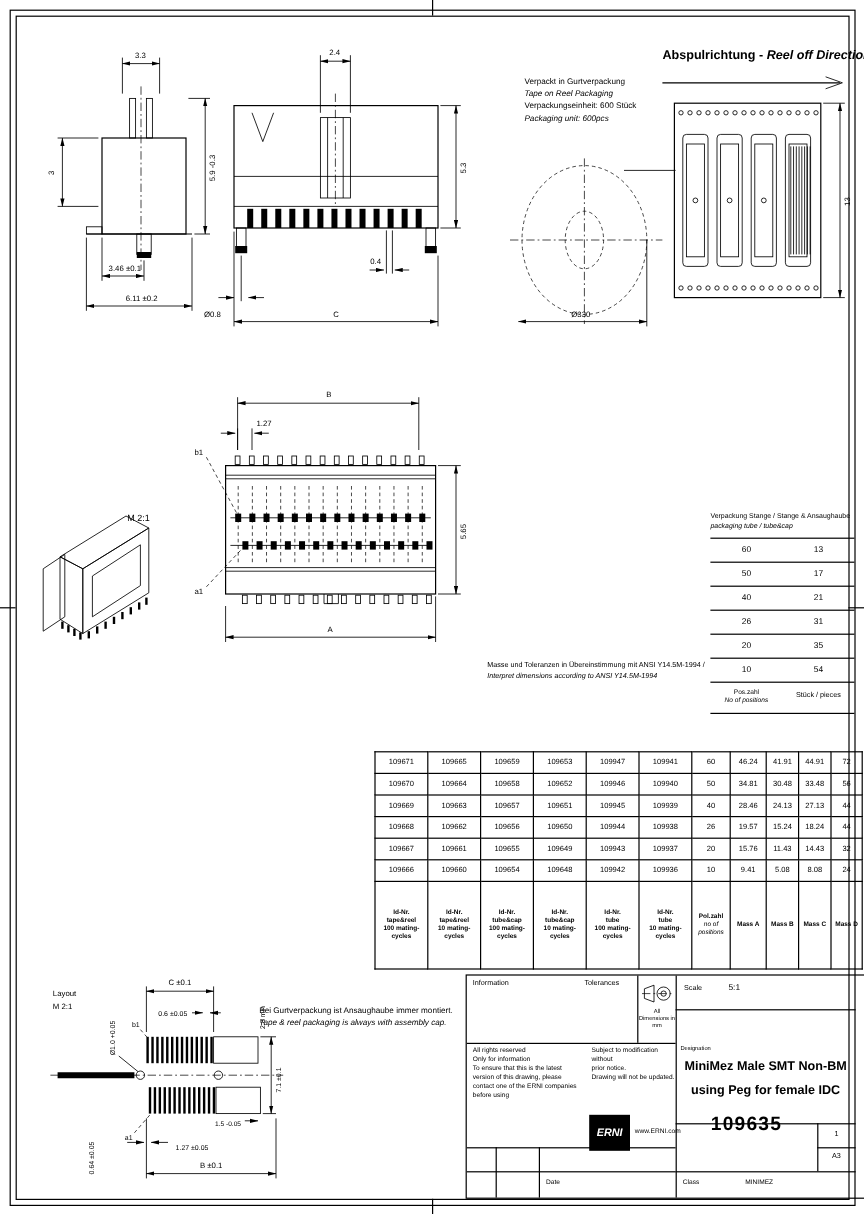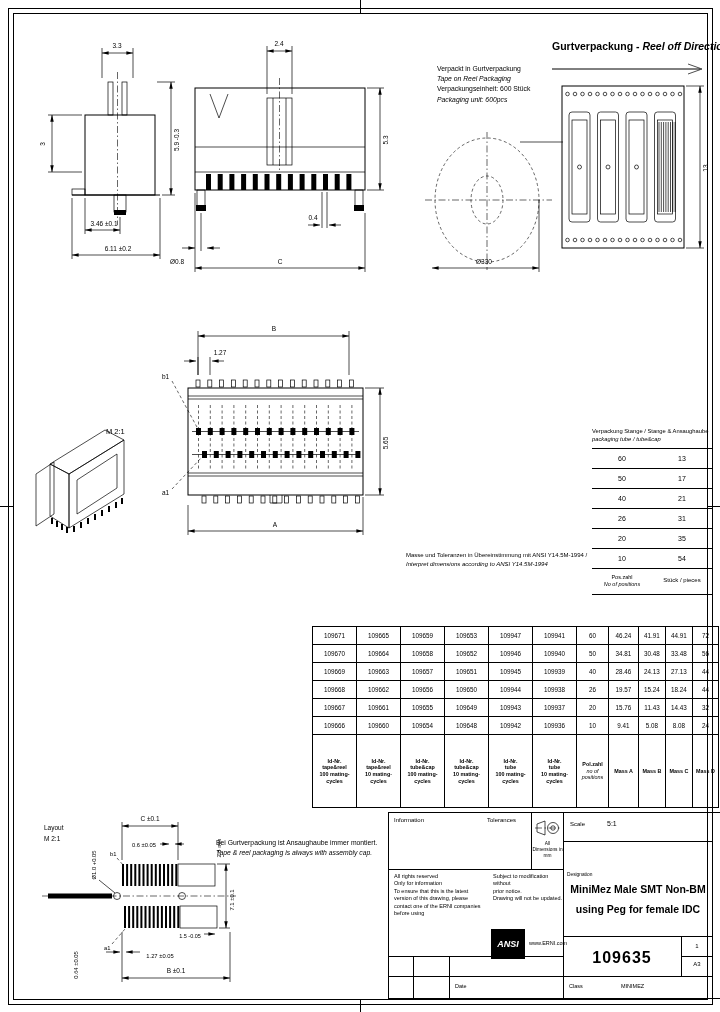--- a/index.html
+++ b/index.html
@@ -168,21 +168,21 @@
   <ellipse class="dsh" cx="67" cy="72" rx="16" ry="24"></ellipse>
   <line class="cl" x1="5" y1="72" x2="132" y2="72"></line>
   <line class="cl" x1="67" y1="4" x2="67" y2="142"></line>
   <line class="tn" x1="100" y1="14" x2="143" y2="14"></line>
   <line class="tn" x1="119" y1="72" x2="119" y2="144"></line>
   <line class="dl" x1="12" y1="140" x2="119" y2="140"></line>
   <text class="dim" x="64" y="136">Ø330</text>
 </svg>
 
 <div class="abs reeloff" style="left:552px;top:40px">
-  <span>Gurtverpackung - </span><span class="it">Reel off Direction</span>
+  <span>Abspulrichtung - </span><span class="it">Reel off Direction</span>
 </div>
 <svg class="abs" style="left:552px;top:62px" width="155" height="14" viewBox="0 0 155 14">
   <line class="ln" x1="0" y1="7" x2="148" y2="7"></line>
   <polyline class="tn" points="136,2 150,7 136,12"></polyline>
 </svg>
 
 <svg class="abs" style="left:552px;top:80px" width="170" height="180" viewBox="0 0 170 180">
   <rect class="ln" x="10" y="6" width="122" height="162"></rect>
   <g id="tape-holes-top">
       <circle cx="15.5" cy="14" r="1.8" class="tn"></circle>
@@ -715,23 +715,23 @@
   <div class="abs s55" style="left:104px;top:60px;width:70px">
     <div>Subject to modification without</div>
     <div>prior notice.</div>
     <div>Drawing will not be updated.</div>
   </div>
 
   <div class="abs s5" style="left:178px;top:59px">Designation</div>
   <div class="abs desig" style="left:174px;top:70px">MiniMez Male SMT Non-BM</div>
   <div class="abs desig" style="left:174px;top:90px">using Peg for female IDC</div>
 
-  <div class="abs logo" style="left:102px;top:116px;width:34px;height:30px">ANSI</div>
+  <div class="abs logo" style="left:102px;top:116px;width:34px;height:30px">ERNI</div>
   <div class="abs s55" style="left:140px;top:127px">www.ERNI.com</div>
 
-  <div class="abs pn" style="left:174px;top:136px;width:118px">109635</div>
+  <div class="abs pn" style="left:174px;top:116px;width:118px">109635</div>
   <div class="abs s6" style="left:292px;top:130px;width:32px;text-align:center">1</div>
   <div class="abs s6" style="left:292px;top:148px;width:32px;text-align:center">A3</div>
 
   <div class="abs s55" style="left:66px;top:170px">Date</div>
   <div class="abs s55" style="left:180px;top:170px">Class</div>
   <div class="abs s55" style="left:232px;top:170px">MINIMEZ</div>
 </div>
 
 </body></html>

